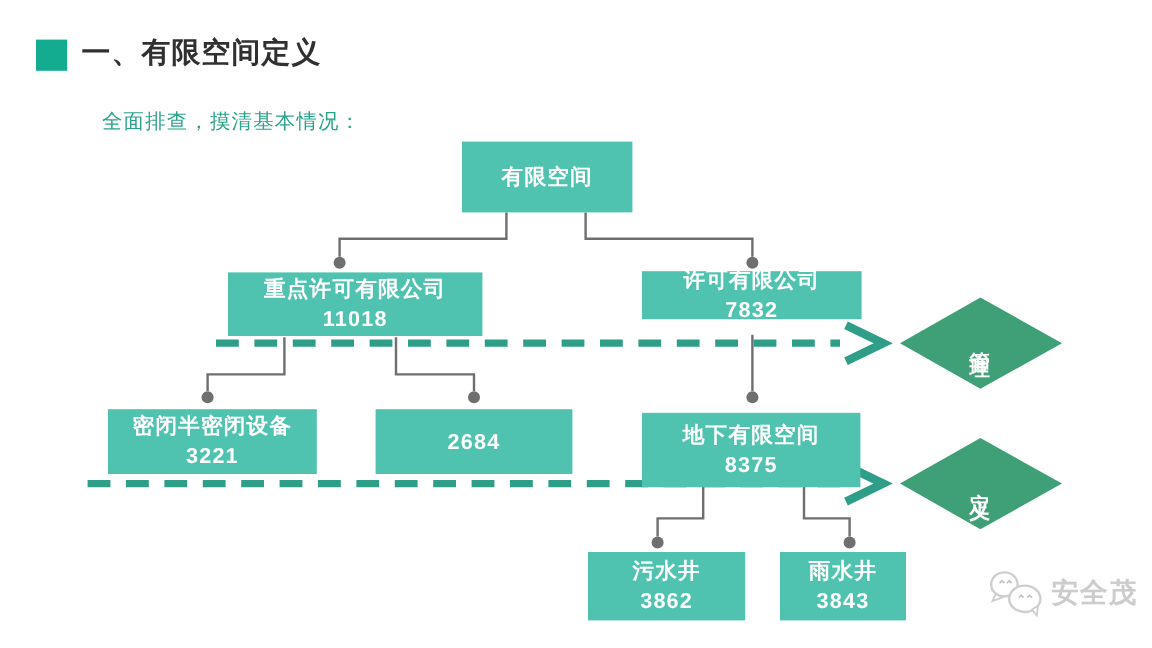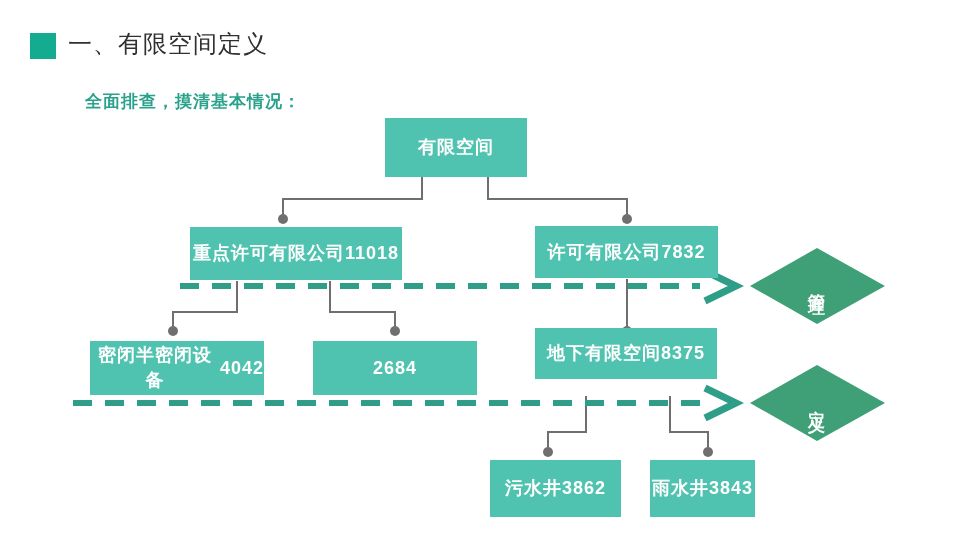--- a/index.html
+++ b/index.html
@@ -3,28 +3,28 @@
 <meta charset="utf-8">
 <style>
   html,body{margin:0;padding:0;background:#ffffff;}
   #stage{
     position:relative;width:960px;height:540px;background:#ffffff;overflow:hidden;
     font-family:"Liberation Sans", sans-serif;
   }
   
   #header{position:absolute;left:30px;top:28px;display:flex;align-items:center;}
   #title-marker{width:26px;height:26px;background:#14AC90;margin-top:3px;}
-  #page-title{margin-left:12px;font-size:24px;font-weight:normal;color:#303030;letter-spacing:1px;}
-  #subtitle{position:absolute;left:85px;top:90px;font-size:17px;font-weight:bold;color:#2AA28B;letter-spacing:1px;}
+  #page-title{margin-left:12px;font-size:24px;font-weight:bold;color:#303030;letter-spacing:1px;}
+  #subtitle{position:absolute;left:85px;top:90px;font-size:17px;font-weight:normal;color:#2AA28B;letter-spacing:1px;}
   
   #lines-layer{position:absolute;left:0;top:0;z-index:0;}
   
   .node{
     position:absolute;background:#4FC3AF;color:#ffffff;z-index:1;
-    display:flex;flex-direction:row;align-items:center;justify-content:center;
+    display:flex;flex-direction:column;align-items:center;justify-content:center;
     font-weight:bold;font-size:18px;line-height:25px;text-align:center;letter-spacing:1px;
   }
   
   .diamond-label{
     position:absolute;z-index:2;color:#ffffff;font-weight:bold;font-size:17px;
     writing-mode:vertical-rl;text-orientation:upright;letter-spacing:5px;
     width:22px;text-align:center;
   }
   
   #watermark{position:absolute;right:12px;top:474px;display:flex;align-items:center;z-index:3;}
@@ -81,46 +81,63 @@
 
   <div class="node" style="left:385px;top:118px;width:142px;height:59px">
     <div>有限空间</div>
   </div>
 
   <div class="node" style="left:190px;top:227px;width:212px;height:53px">
     <div>重点许可有限公司</div>
     <div>11018</div>
   </div>
 
-  <div class="node" style="left:535px;top:226px;width:183px;height:52px">
+  <div class="node" style="left:535px;top:226px;width:183px;height:40px">
     <div>许可有限公司</div>
     <div>7832</div>
   </div>
 
   <div class="node" style="left:90px;top:341px;width:174px;height:54px">
     <div>密闭半密闭设备</div>
-    <div>4042</div>
+    <div>3221</div>
   </div>
 
   <div class="node" style="left:313px;top:341px;width:164px;height:54px">
     <div>2684</div>
   </div>
 
-  <div class="node" style="left:535px;top:328px;width:182px;height:51px">
+  <div class="node" style="left:535px;top:344px;width:182px;height:62px">
     <div>地下有限空间</div>
     <div>8375</div>
   </div>
 
   <div class="node" style="left:490px;top:460px;width:131px;height:57px">
     <div>污水井</div>
     <div>3862</div>
   </div>
 
   <div class="node" style="left:650px;top:460px;width:105px;height:57px">
     <div>雨水井</div>
     <div>3843</div>
   </div>
 
   <div class="diamond-label" style="left:806px;top:262px;height:46px">管理</div>
   <div class="diamond-label" style="left:806px;top:379px;height:46px">定义</div>
 
+  <div id="watermark">
+    <svg width="50" height="40" viewBox="0 0 50 40">
+      <g fill="#ffffff" stroke="#cfcfcf" stroke-width="2">
+        <ellipse cx="15" cy="13" rx="11" ry="10"></ellipse>
+        <path d="M8,21 l-3,6 l8,-3 z" stroke-width="1.5"></path>
+        <ellipse cx="32" cy="25" rx="13" ry="11"></ellipse>
+        <path d="M38,34 l4,5 l1,-8 z" stroke-width="1.5"></path>
+      </g>
+      <g stroke="#c4c4c4" stroke-width="1.5" fill="none">
+        <path d="M11,12 l2,-2 l2,2"></path>
+        <path d="M17,12 l2,-2 l2,2"></path>
+        <path d="M27,24 l2,-2 l2,2"></path>
+        <path d="M34,24 l2,-2 l2,2"></path>
+      </g>
+    </svg>
+    <div id="watermark-text">安全茂</div>
+  </div>
 
 </div>
 
 </body></html>

